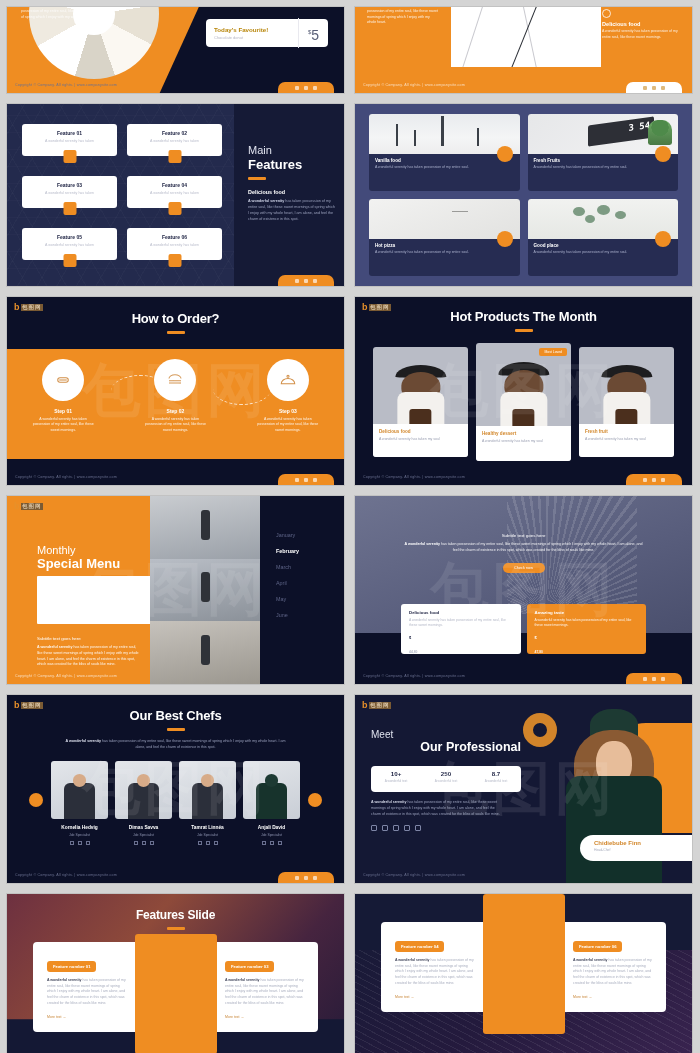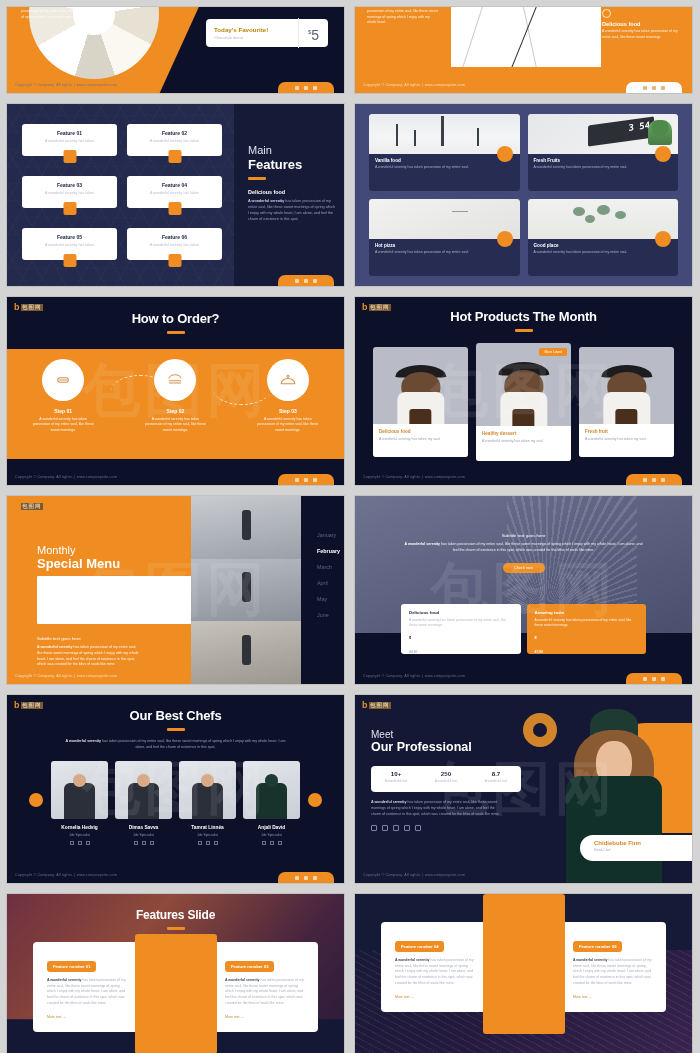--- a/index.html
+++ b/index.html
@@ -157,21 +157,21 @@
      background:#4b2f1d; border-radius:3px;}
   .s6 .pc .cap { position:absolute; left:0; right:0; bottom:0; height:30%; background:#fff;
      padding:5px 6px;}
   .s6 .pc .cap b { font-size:4.6px; color:#d2872b; display:block;}
   .s6 .pc .cap span { font-size:3.5px; color:#9a9fb2; display:block; margin-top:3px;}
   .s6 .mostloved { position:absolute; right:4px; top:5px; background:#ef8d22; color:#fff;
      font-size:3.4px; padding:2px 5px; border-radius:2px; z-index:6;}
 
   
   .s7 { background:#ef8d22; display:flex; }
-  .s7 .l { width:184px; position:relative; padding:48px 0 0 30px; }
+  .s7 .l { width:143px; position:relative; padding:48px 0 0 30px; }
   .s7 .l .m1 { font-size:11px; color:#fff; font-weight:300; }
   .s7 .l .m2 { font-size:13px; color:#fff; font-weight:bold; }
   .s7 .l .sub { font-size:4.4px; color:#fff; margin-top:12px; }
   .s7 .l p { font-size:3.6px; line-height:1.6; color:rgba(255,255,255,.92); width:104px; margin-top:4px;}
   .s7 .mid { width:110px; display:flex; flex-direction:column; }
   .s7 .mid .im { flex:1; position:relative; overflow:hidden; }
   .s7 .im.a { background:linear-gradient(170deg,#c9ccd0,#9aa0a8); }
   .s7 .im.b { background:linear-gradient(170deg,#b9bec6,#8b9199); }
   .s7 .im.c { background:linear-gradient(170deg,#c6c2bc,#9b978f); }
   .s7 .im .walker { position:absolute; left:46%; top:22%; width:9px; height:30px;
@@ -238,21 +238,21 @@
   .s10 .woman .beanie { position:absolute; left:26%; top:0; width:48%; height:20%;
      background:#1d3a33; border-radius:45% 45% 18% 18%;}
   .s10 .woman .hair { position:absolute; left:10%; top:12%; width:80%; height:44%;
      background:#8a5a33; border-radius:45%;}
   .s10 .woman .face { position:absolute; left:32%; top:18%; width:36%; height:26%;
      background:#e7bd9a; border-radius:45%;}
   .s10 .woman .coat { position:absolute; left:2%; top:38%; width:96%; height:62%;
      background:#12302a; border-radius:14px 14px 0 0;}
   .s10 .c { position:absolute; left:16px; top:34px; width:150px; z-index:5;}
   .s10 .c .m1 { font-size:10px; color:#dfe2ee; font-weight:300;}
-  .s10 .c .m2 { font-size:12.5px; color:#fff; font-weight:bold;}
+  .s10 .c .m2 { font-size:12.5px; color:#fff; font-weight:bold;text-align:right;}
   .s10 .stats { margin-top:12px; background:#fff; border-radius:4px; height:26px;
      display:flex; }
   .s10 .stats div { flex:1; text-align:center; padding-top:4px; }
   .s10 .stats b { display:block; font-size:6.2px; color:#1b2040;}
   .s10 .stats span { display:block; font-size:3.2px; color:#b4b8c7; margin-top:2px;}
   .s10 .c p { font-size:3.6px; line-height:1.65; color:#9aa0bc; margin-top:8px; width:132px;}
   .s10 .c p b { color:#d7dbea; }
   .s10 .c .socials { display:flex; gap:5px; margin-top:7px;}
   .s10 .c .socials i { width:6px; height:6px; border:.6px solid #7e85a6; display:block;
      border-radius:1px; }

